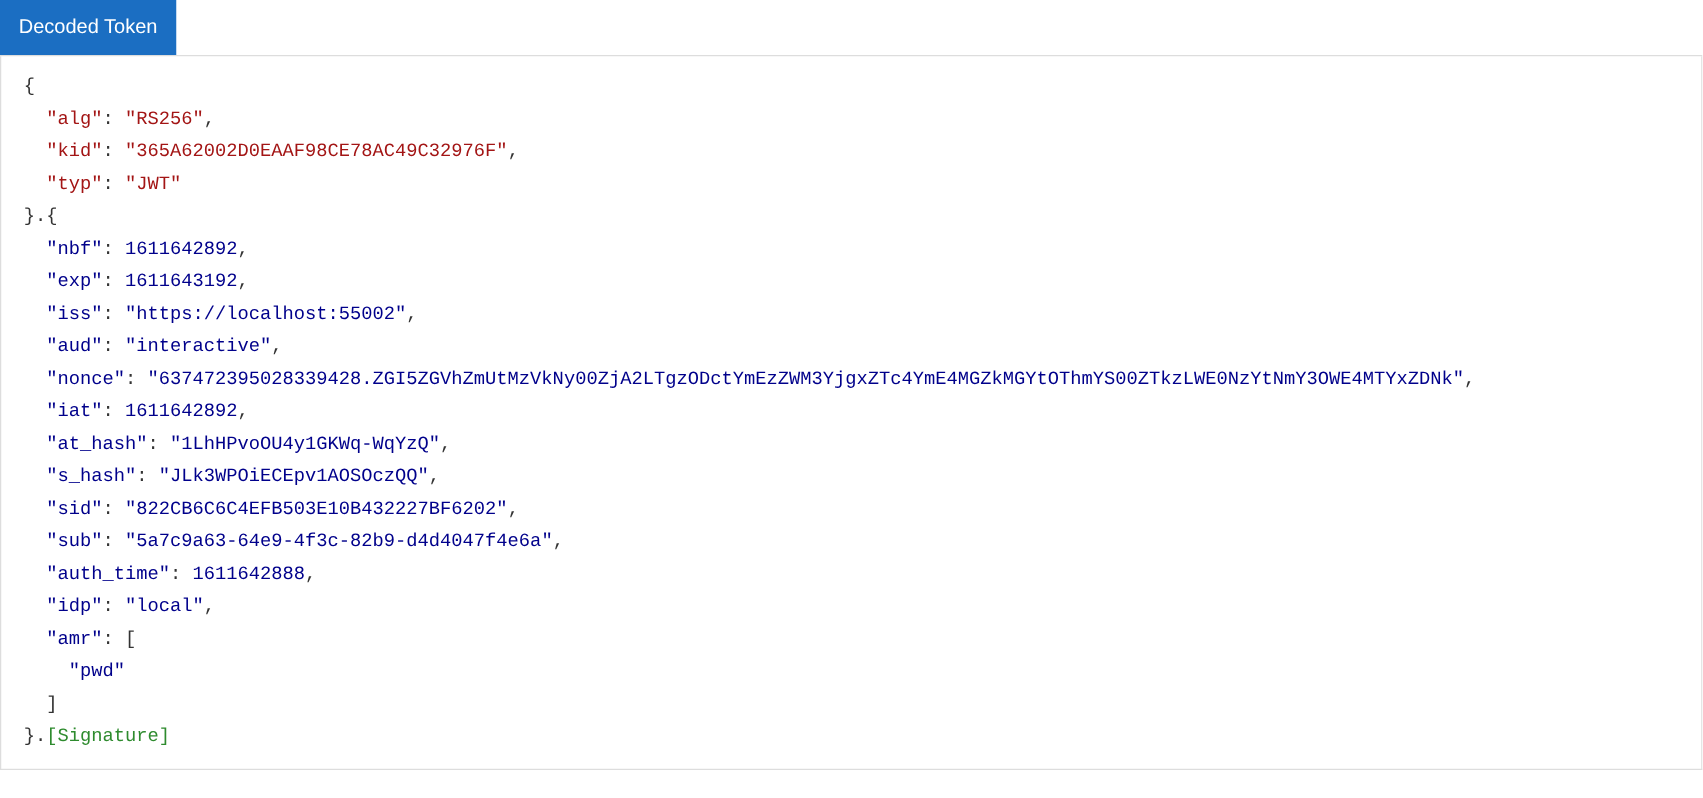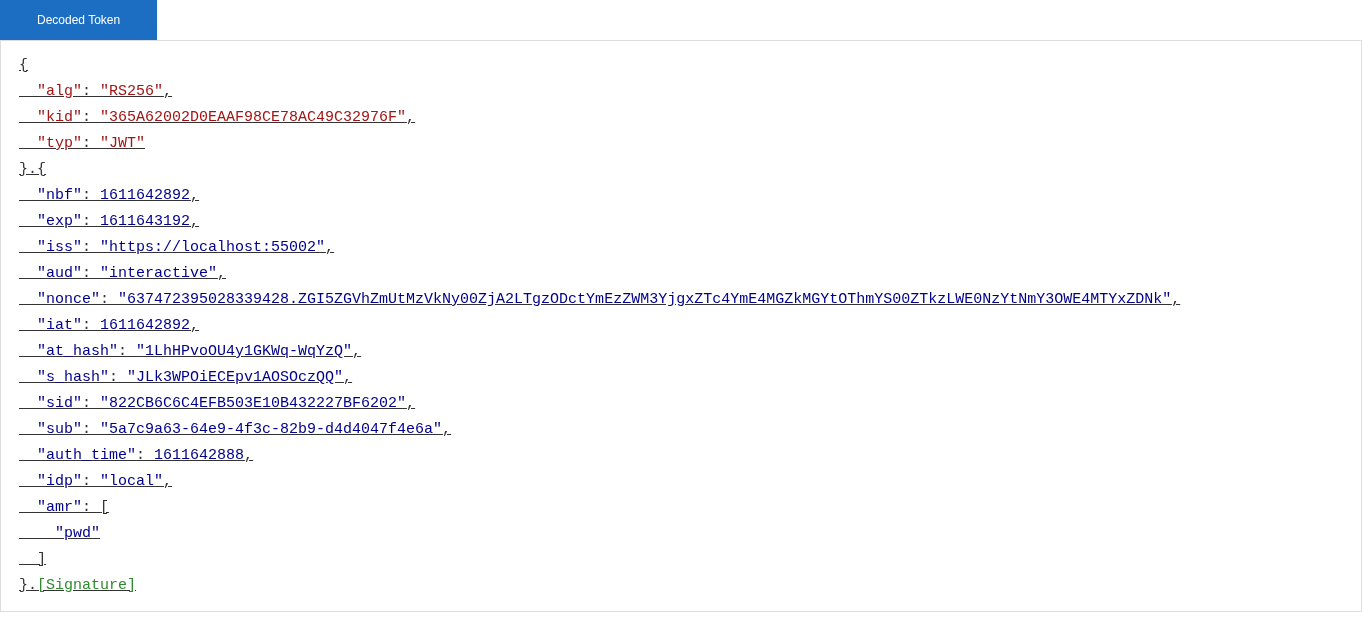--- a/index.html
+++ b/index.html
@@ -8,39 +8,38 @@
       font-size: 14px;
       background: #fff;
       color: #333;
       width: 1362px;
     }
     .tab-bar {
       display: flex;
       border-bottom: 1px solid #ddd;
     }
     .tab {
-      padding: 12px 36px;
+      padding: 12px 14px;
       cursor: pointer;
-      font-size: 12px;
+      font-size: 16px;
       color: #1b6ec2;
       border: 1px solid transparent;
     }
     .tab.active {
       background: #1b6ec2;
       color: #fff;
     }
     .tab-content {
       padding: 12px 18px 12px 18px;
       font-family: NSimSun, SimSun, "Courier New", Consolas, monospace;
       font-size: 15px;
       line-height: 26px;
       white-space: pre;
       border: 1px solid #ddd;
       border-top: none;
-      text-decoration: underline;
     }
     .brace { color: #333; }
     .hdr-key, .hdr-quote, .hdr-val { color: #a31515; }
     .pl-key, .pl-quote, .pl-val, .pl-num { color: #00008b; }
     .sig { color: #2e8b2e; }
   </style>
 </head>
 <body>
 
 <div class="tab-bar">

